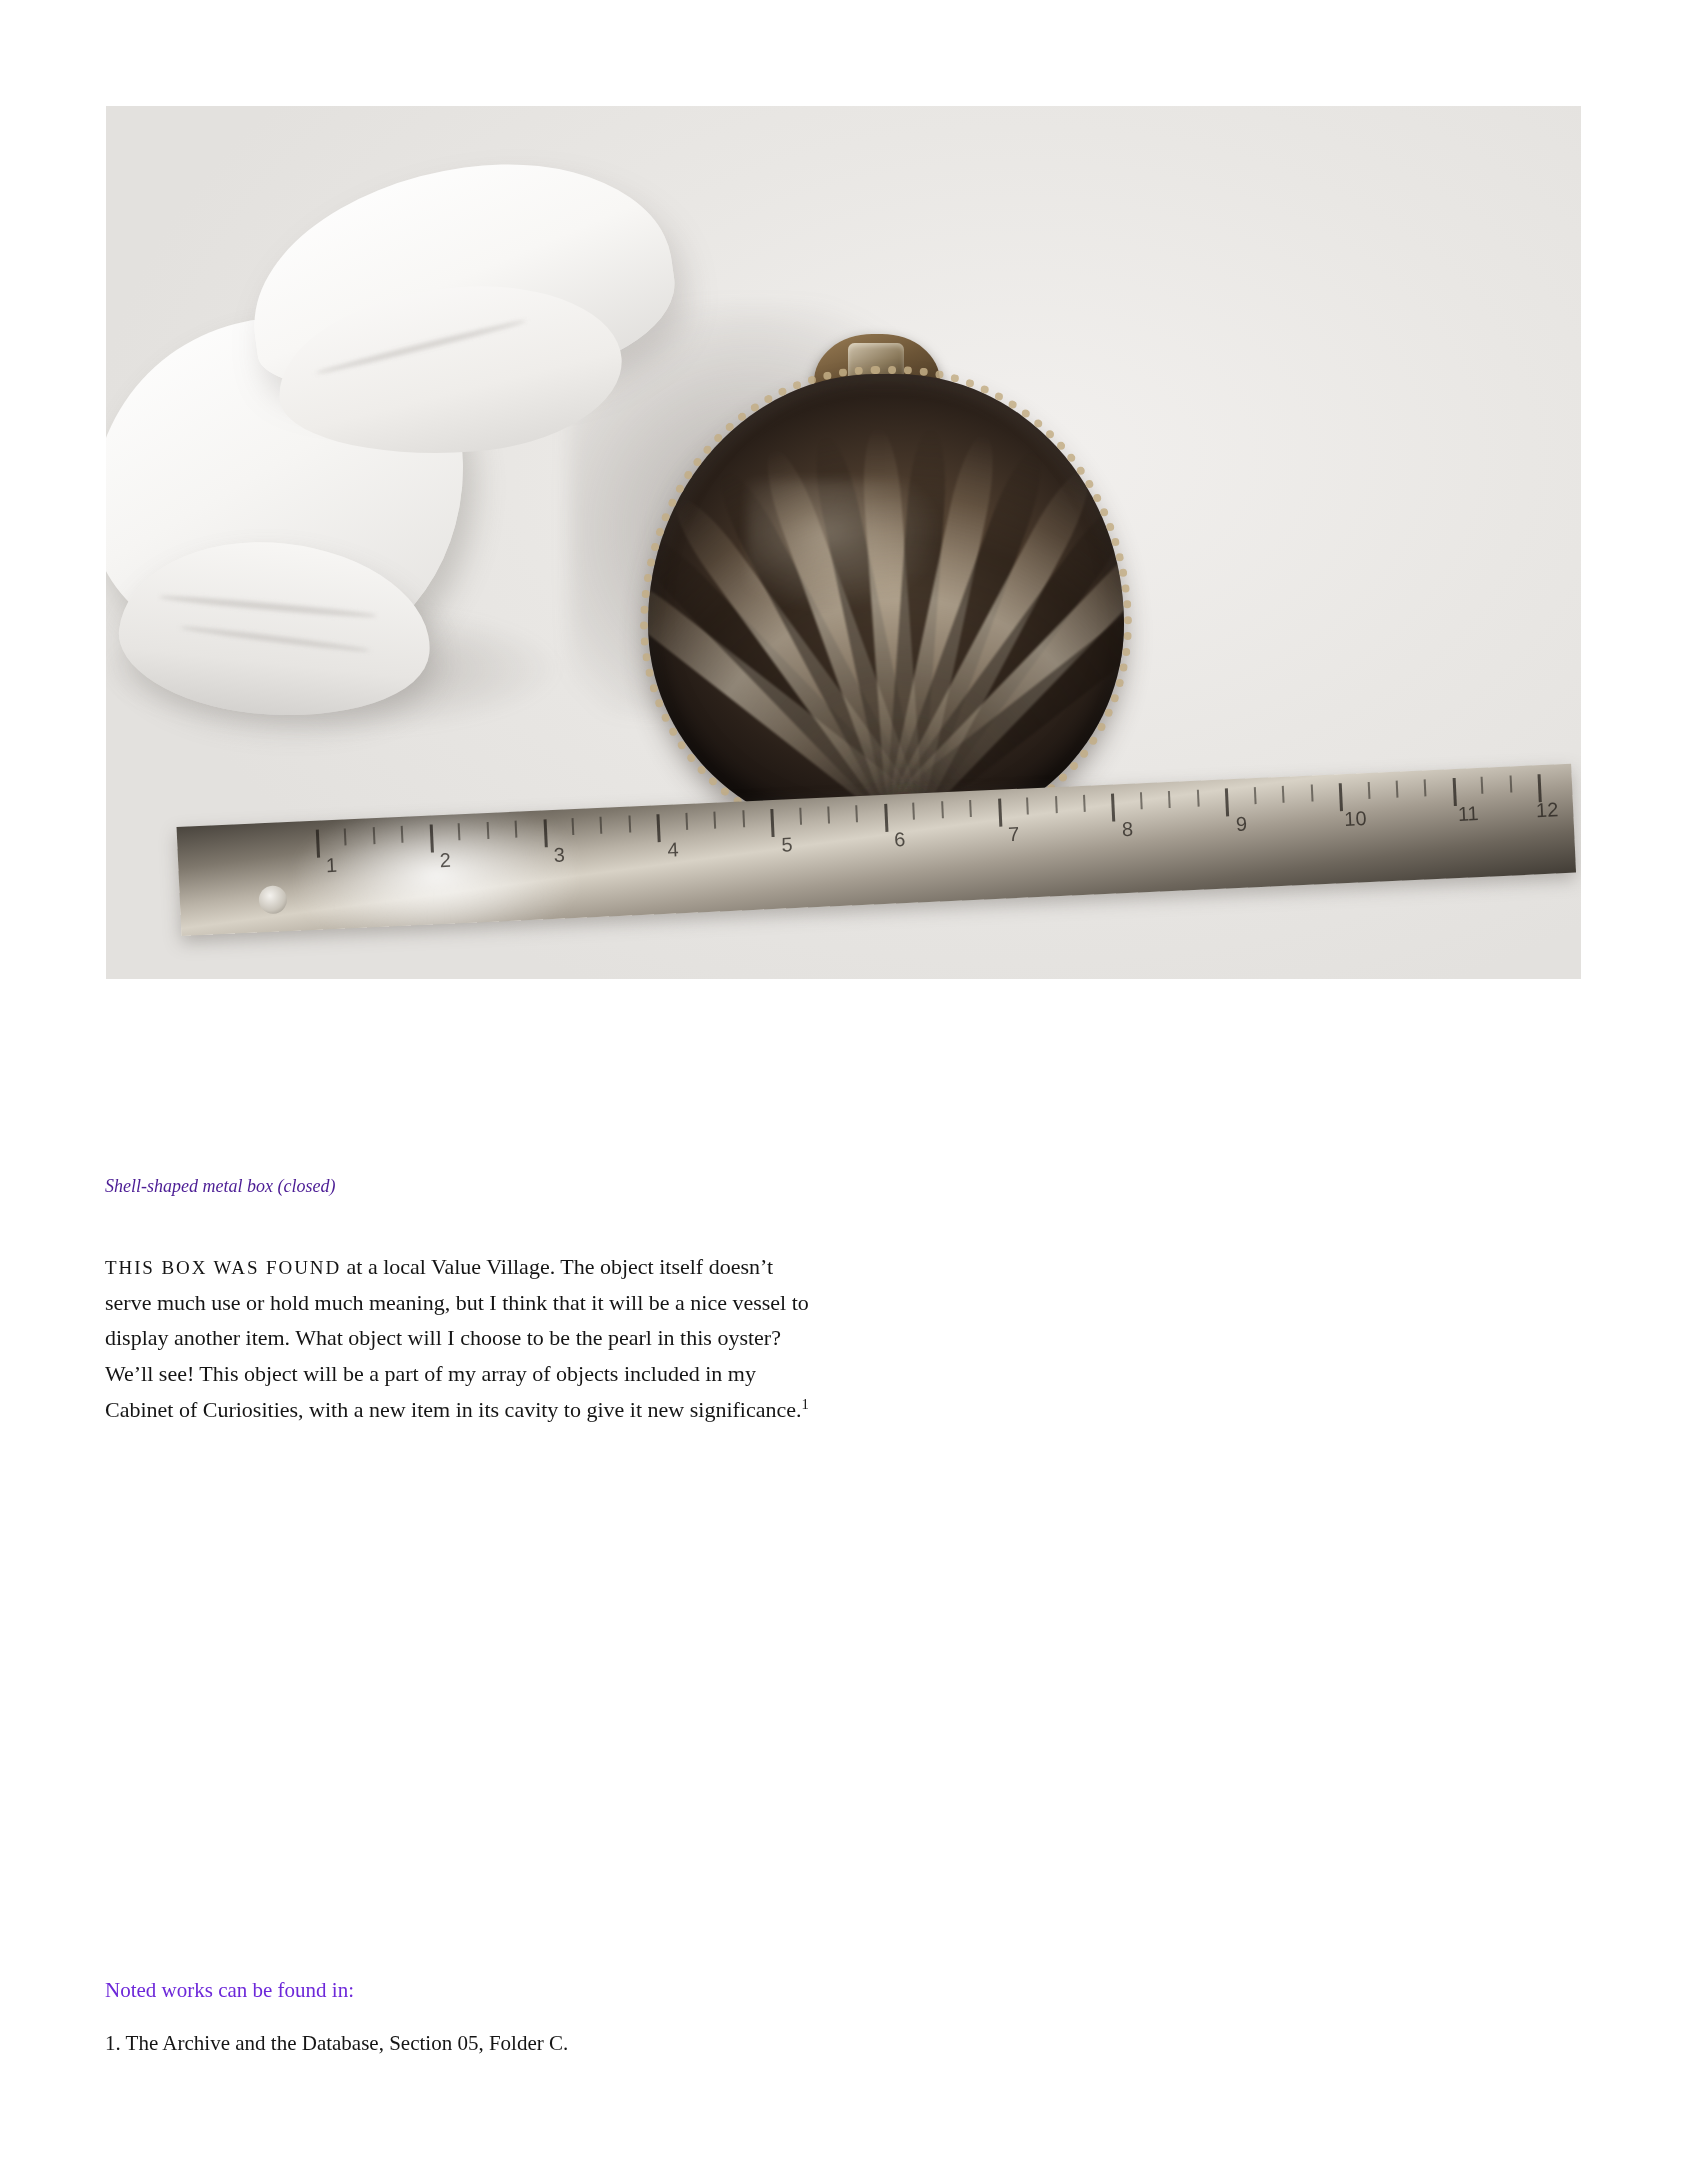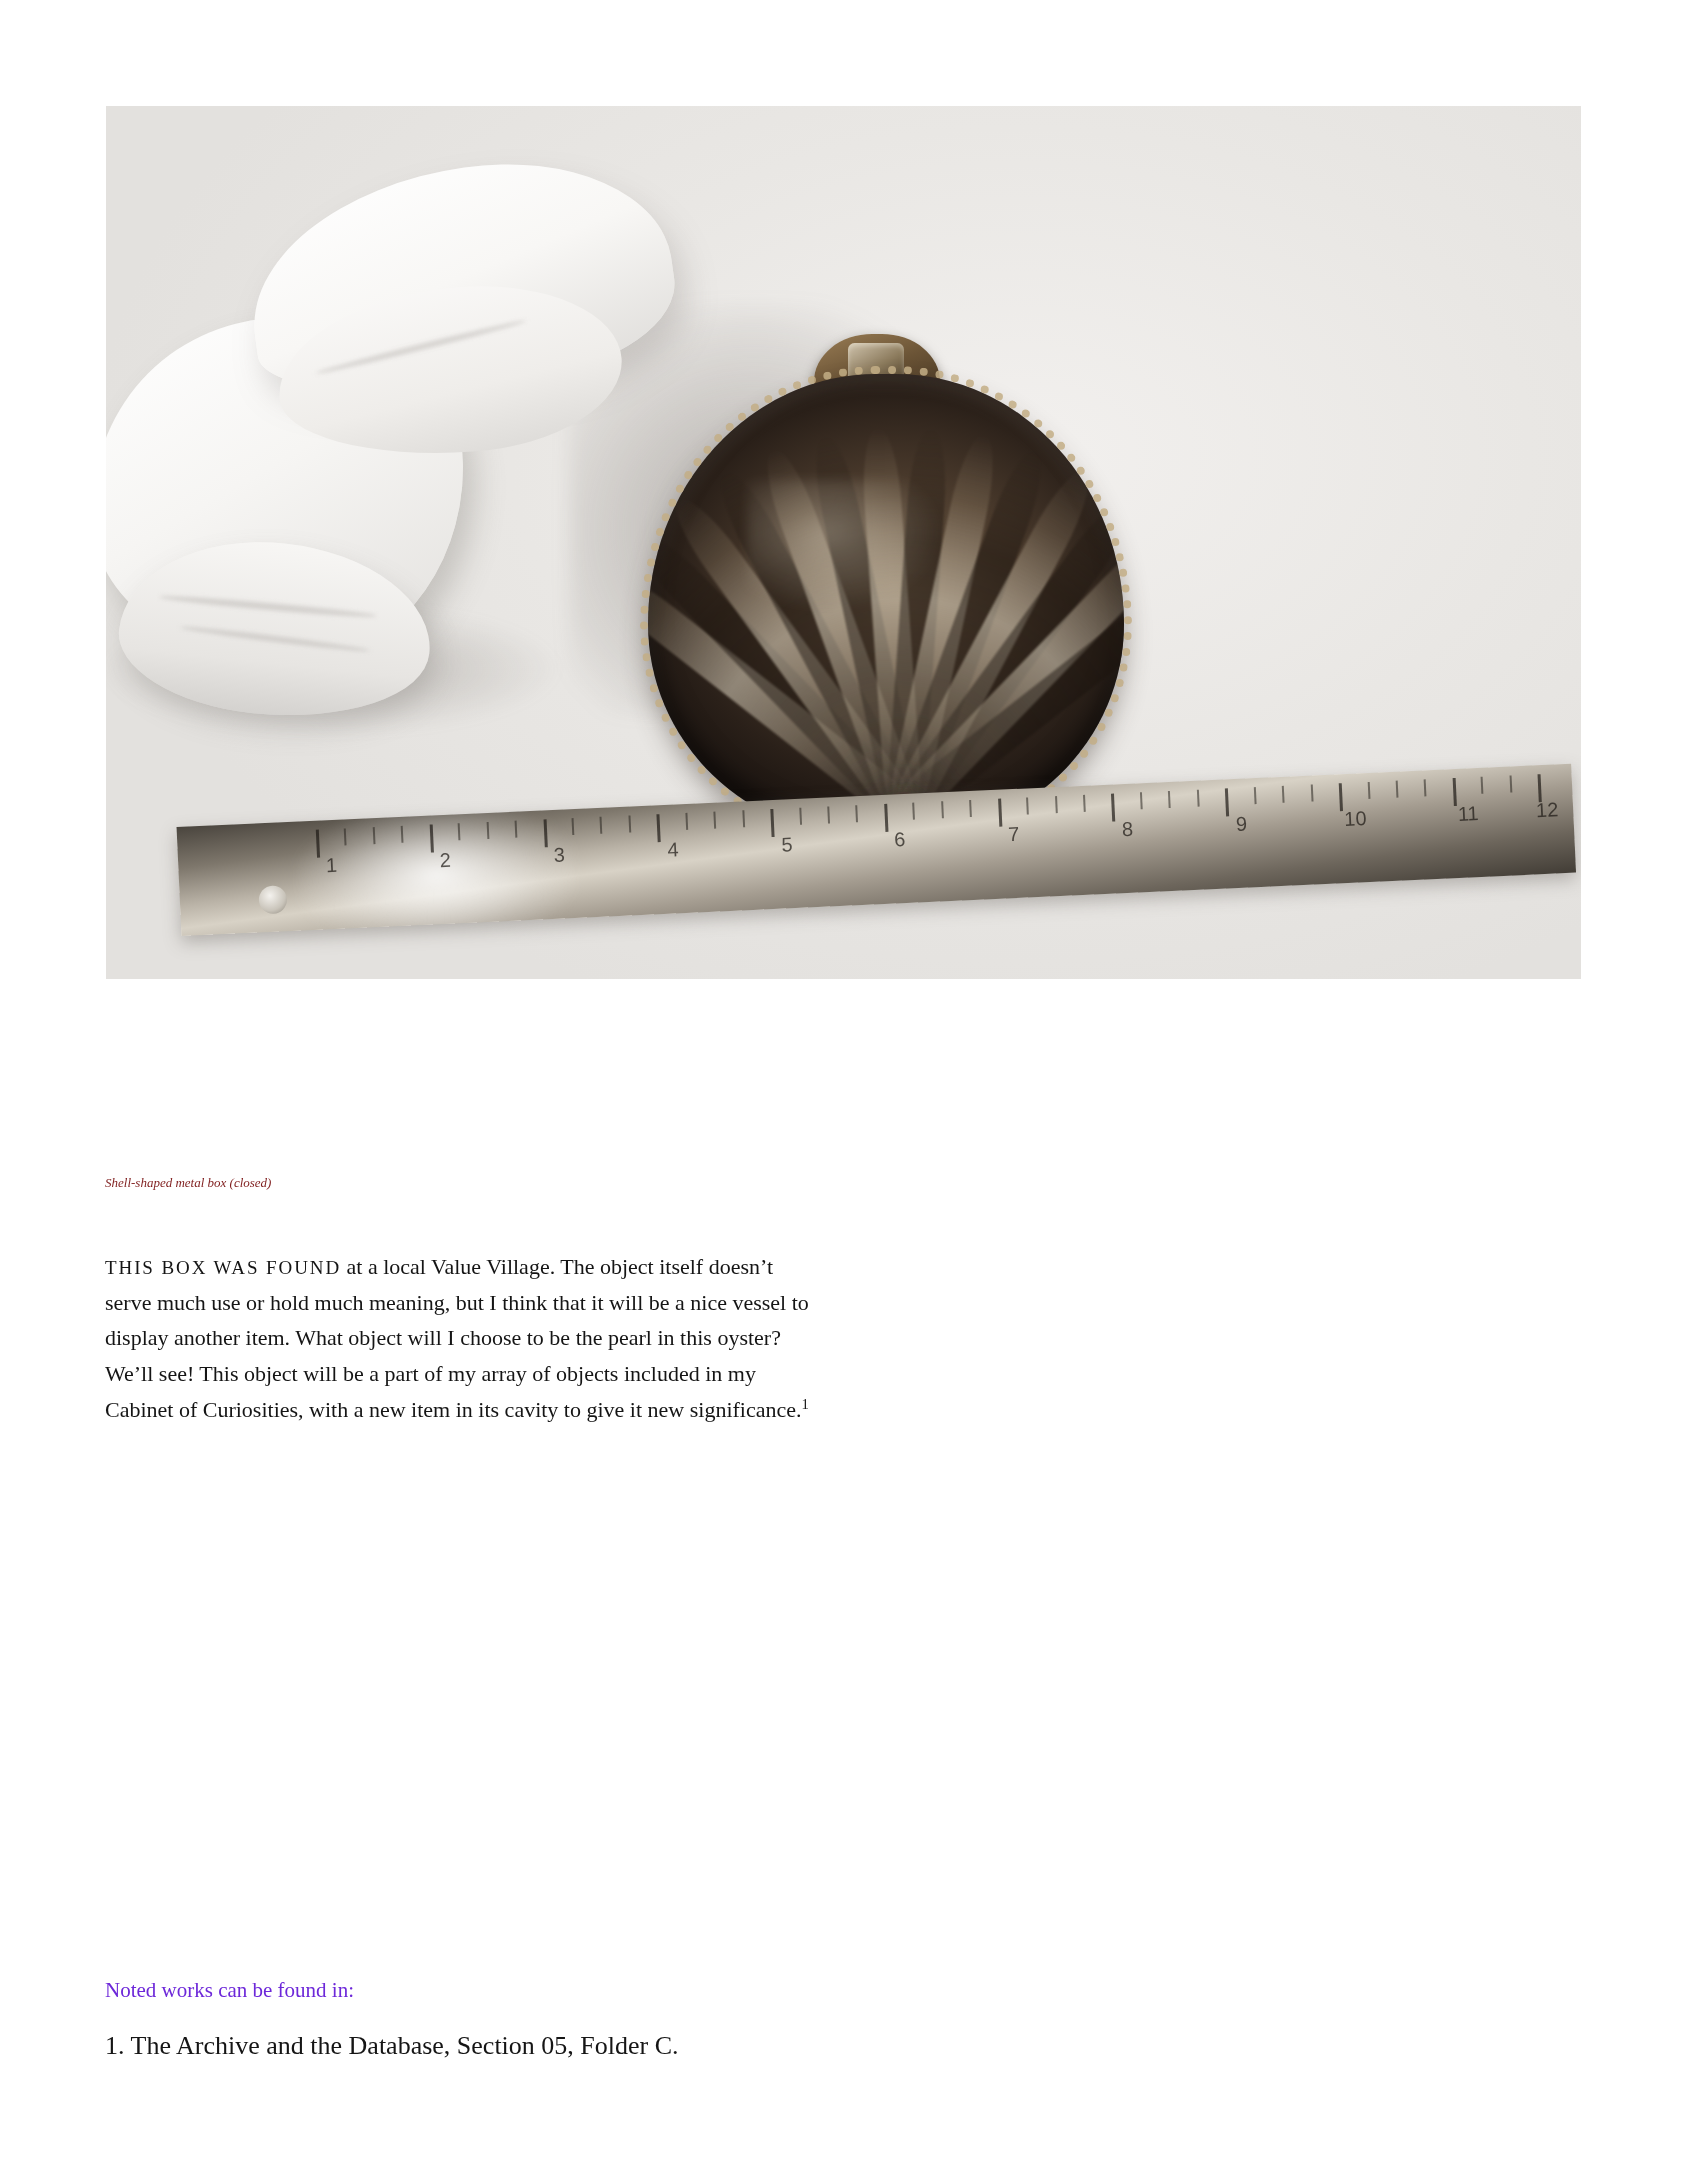--- a/index.html
+++ b/index.html
@@ -262,23 +262,23 @@
     transform: translateX(-50%);
   }
 
   
   .caption {
     position: absolute;
     left: 105px;
     top: 1174px;
     width: 728px;
     font-style: italic;
-    font-size: 13px;
+    font-size: 18px;
     line-height: 1.4;
-    color: #7f1d1d;
+    color: #4c1d95;
   }
 
   .body-copy {
     position: absolute;
     left: 105px;
     top: 1227px;
     width: 715px;
     font-size: 22px;
     line-height: 1.62;
     color: #151515;
@@ -302,21 +302,21 @@
     top: 1978px;
     width: 794px;
     font-size: 21px;
     color: #6d28d9;
   }
   .note-item {
     position: absolute;
     left: 105px;
     top: 2031px;
     width: 926px;
-    font-size: 26px;
+    font-size: 21px;
     color: #151515;
   }
 </style>
 </head>
 <body>
 
 <div class="page">
 
   <div class="figure">
     <div class="photo">

